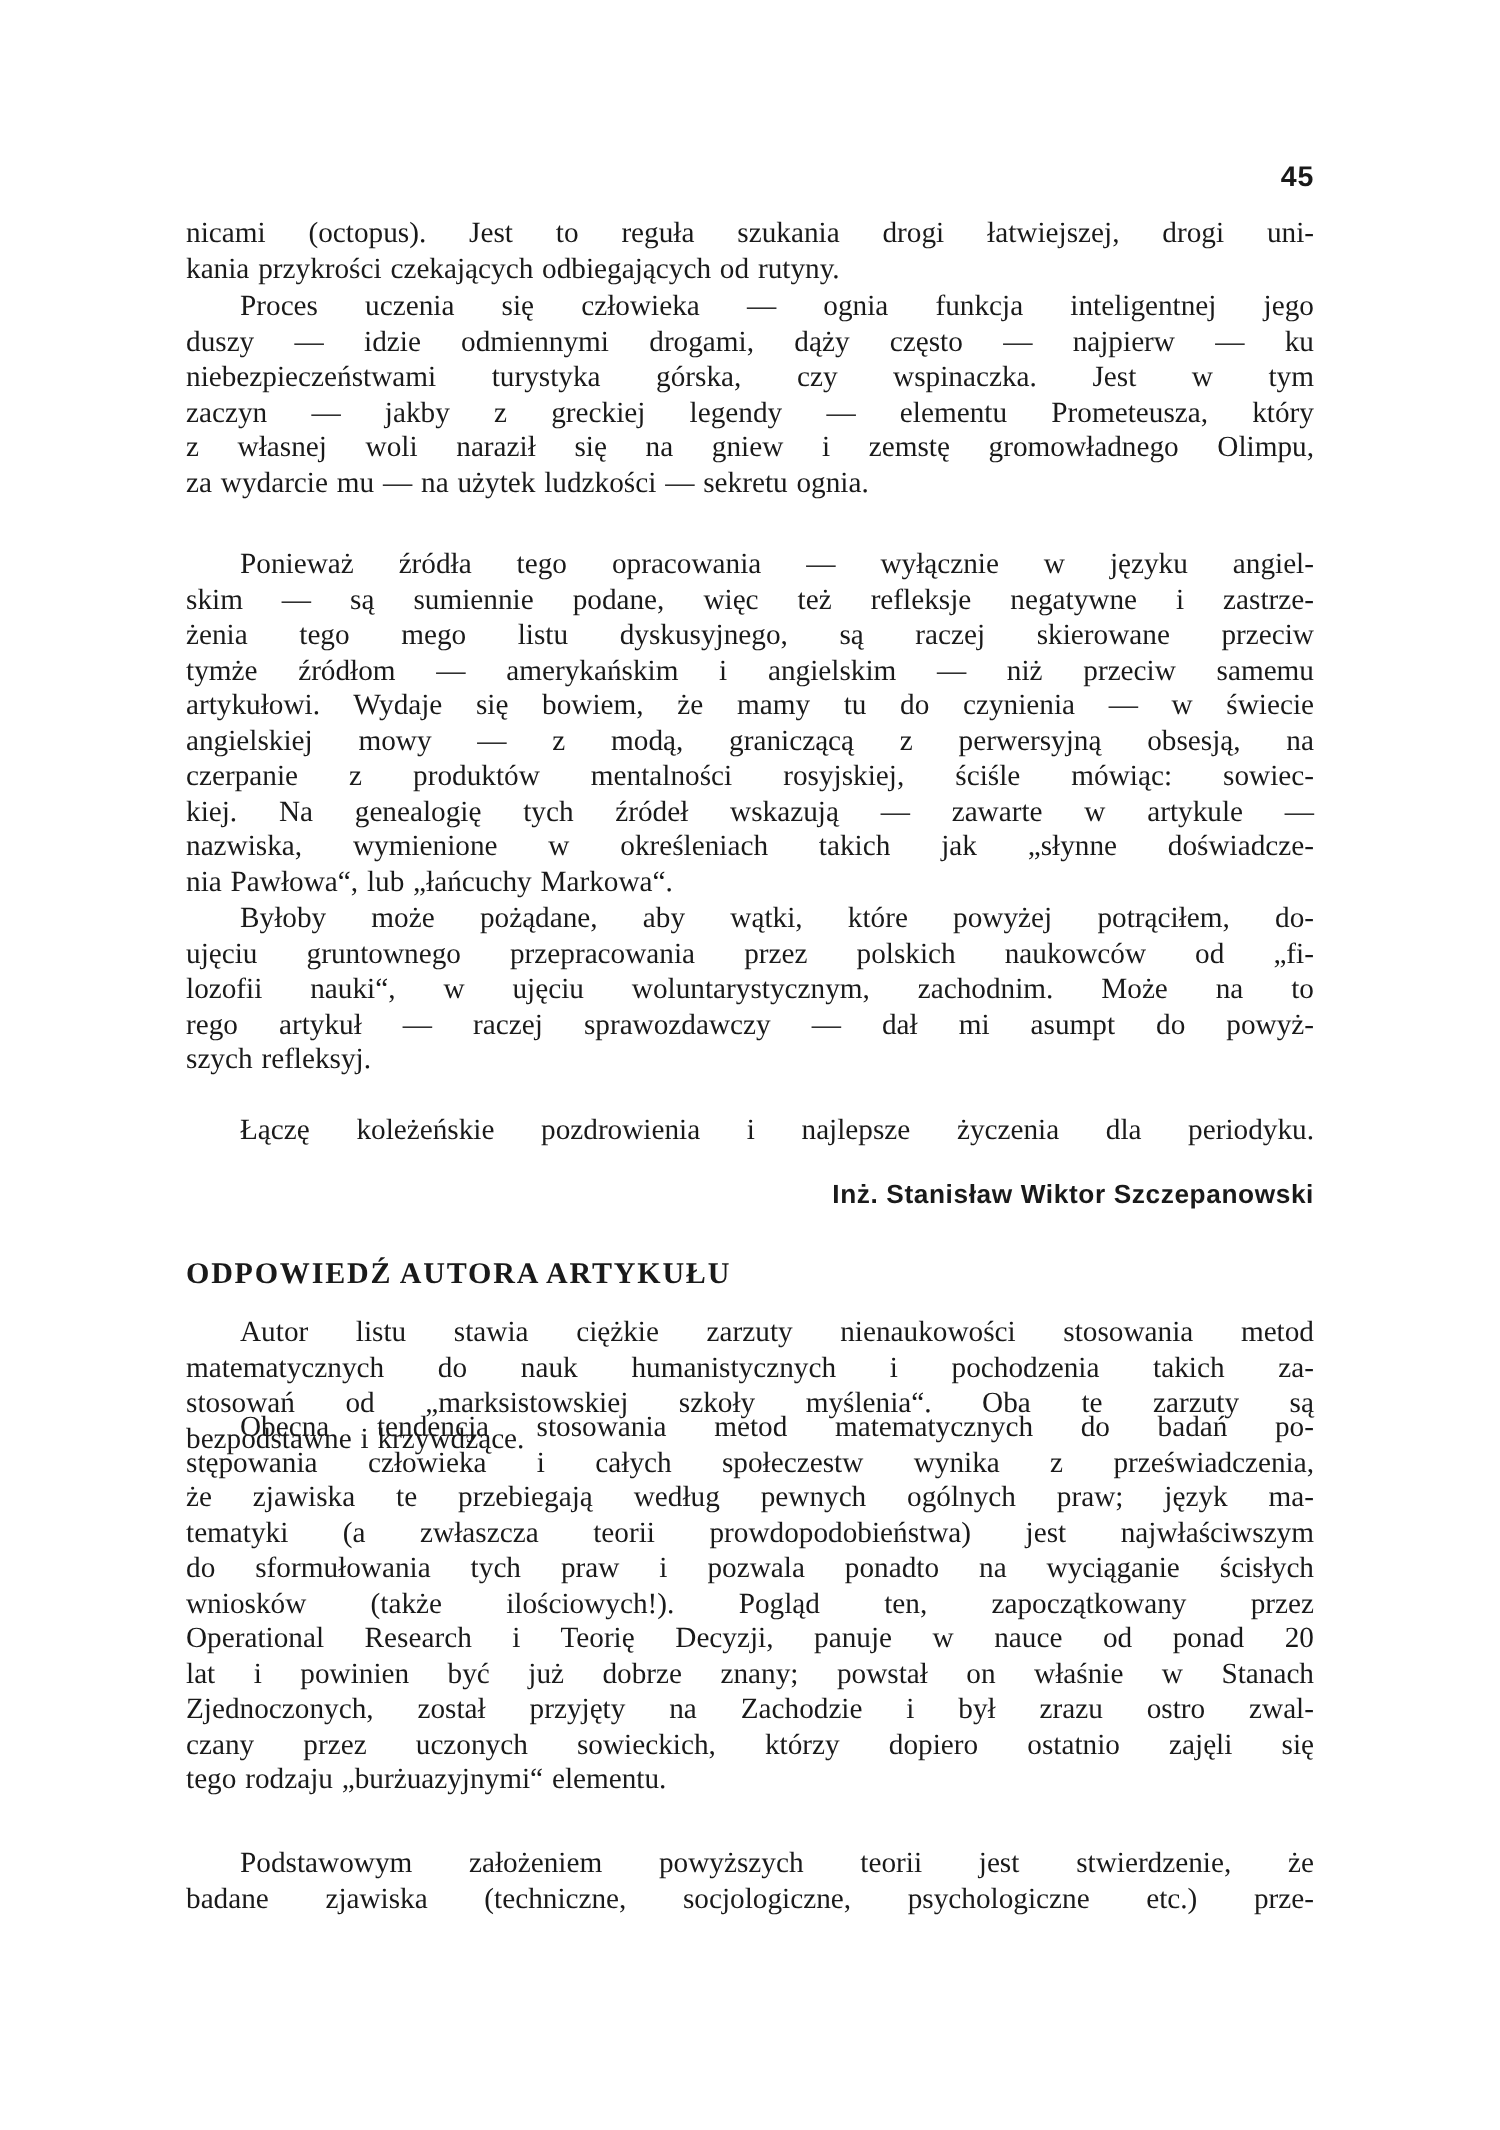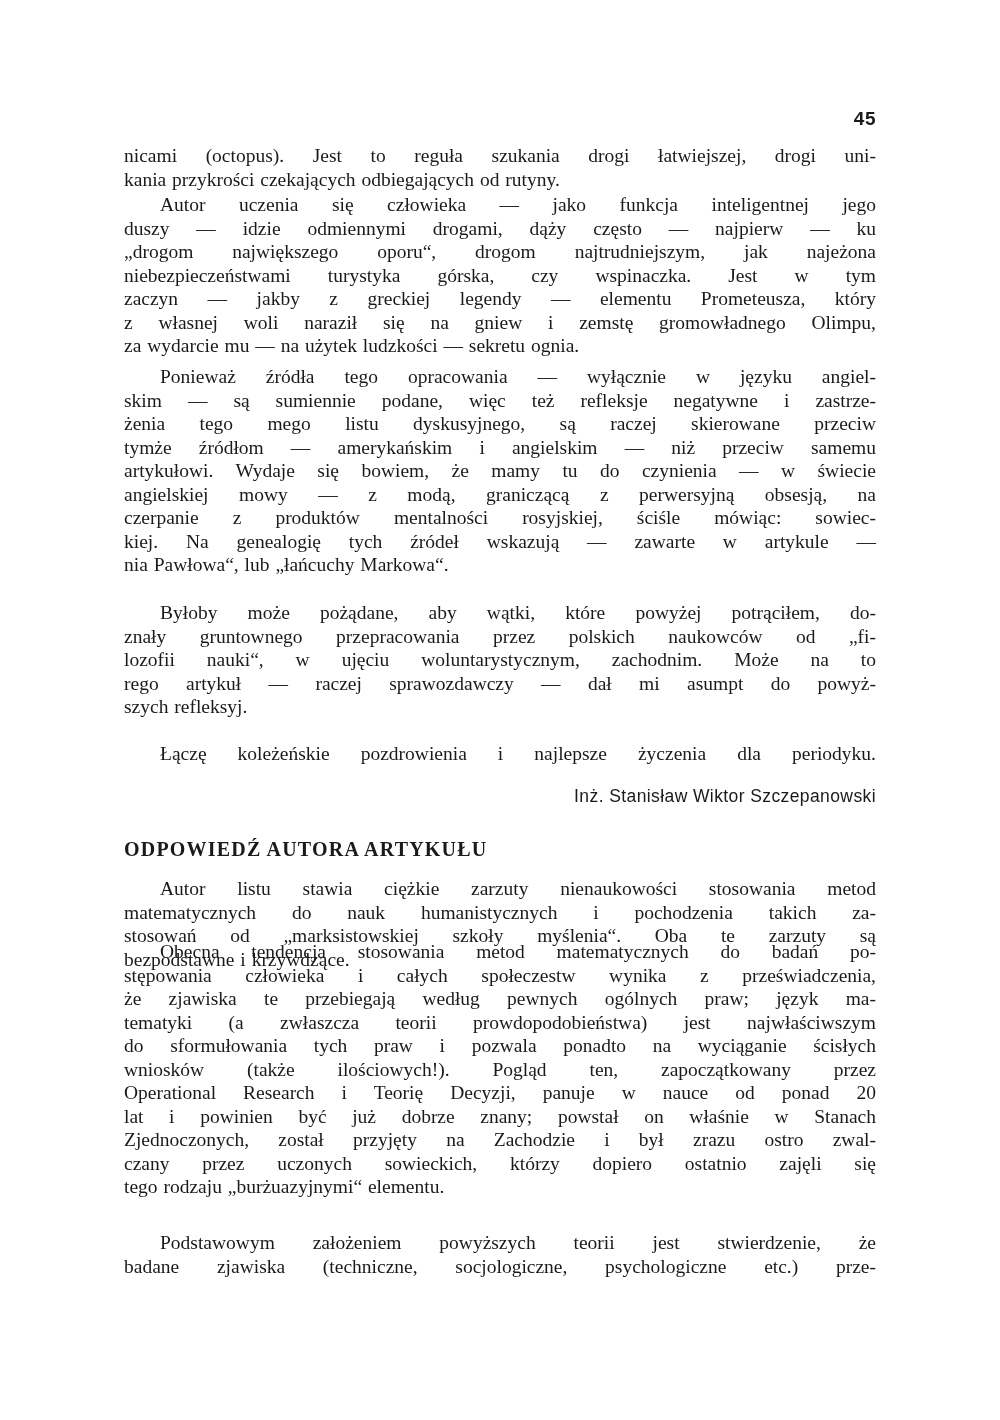--- a/index.html
+++ b/index.html
@@ -18,64 +18,64 @@
     .line {
       display: block; height: 23.5px; line-height: 23.5px;
       text-align: justify; text-align-last: justify; white-space: nowrap;
       word-spacing: 1px;
     }
     .line.last { text-align-last: left; }
     .line.indent { padding-left: 36px; }
     .signature {
       position: absolute; right: 0; top: 786px;
       font-family: "Liberation Sans", "DejaVu Sans", sans-serif;
-      font-weight: normal; font-size: 17.5px; letter-spacing: 0.4px; padding-left: 12px;
+      font-weight: bold; font-size: 17.5px; letter-spacing: 0.4px; padding-left: 12px;
     }
     .heading {
       position: absolute; left: 0; width: 752px; top: 838px;
       font-family: "Liberation Serif", "DejaVu Serif", serif;
       font-weight: bold; font-size: 20px; letter-spacing: 1.2px;
     }
   </style>
 </head>
 <body>
 
 <div class="page">
   <div class="page-number">45</div>
 
   <div class="block" style="top:144px">
     <span class="line">nicami (octopus). Jest to reguła szukania drogi łatwiejszej, drogi uni-</span>
     <span class="line last">kania przykrości czekających odbiegających od rutyny.</span>
   </div>
 
   <div class="block" style="top:193px">
-    <span class="line indent">Autor uczenia się człowieka — jako funkcja inteligentnej jego</span>
+    <span class="line indent">Proces uczenia się człowieka — ognia funkcja inteligentnej jego</span>
     <span class="line">duszy — idzie odmiennymi drogami, dąży często — najpierw — ku</span>
-    <span class="line">„drogom największego oporu“, drogom najtrudniejszym, jak najeżona</span>
     <span class="line">niebezpieczeństwami turystyka górska, czy wspinaczka. Jest w tym</span>
     <span class="line">zaczyn — jakby z greckiej legendy — elementu Prometeusza, który</span>
     <span class="line">z własnej woli naraził się na gniew i zemstę gromowładnego Olimpu,</span>
     <span class="line last">za wydarcie mu — na użytek ludzkości — sekretu ognia.</span>
   </div>
 
   <div class="block" style="top:365px">
     <span class="line indent">Ponieważ źródła tego opracowania — wyłącznie w języku angiel-</span>
     <span class="line">skim — są sumiennie podane, więc też refleksje negatywne i zastrze-</span>
     <span class="line">żenia tego mego listu dyskusyjnego, są raczej skierowane przeciw</span>
     <span class="line">tymże źródłom — amerykańskim i angielskim — niż przeciw samemu</span>
     <span class="line">artykułowi. Wydaje się bowiem, że mamy tu do czynienia — w świecie</span>
     <span class="line">angielskiej mowy — z modą, graniczącą z perwersyjną obsesją, na</span>
     <span class="line">czerpanie z produktów mentalności rosyjskiej, ściśle mówiąc: sowiec-</span>
     <span class="line">kiej. Na genealogię tych źródeł wskazują — zawarte w artykule —</span>
+    <span class="line">nazwiska, wymienione w określeniach takich jak „słynne doświadcze-</span>
     <span class="line last">nia Pawłowa“, lub „łańcuchy Markowa“.</span>
   </div>
 
   <div class="block" style="top:601px">
     <span class="line indent">Byłoby może pożądane, aby wątki, które powyżej potrąciłem, do-</span>
-    <span class="line">znały gruntownego przepracowania przez polskich naukowców od „fi-</span>
+    <span class="line">ujęciu gruntownego przepracowania przez polskich naukowców od „fi-</span>
     <span class="line">lozofii nauki“, w ujęciu woluntarystycznym, zachodnim. Może na to</span>
     <span class="line">rego artykuł — raczej sprawozdawczy — dał mi asumpt do powyż-</span>
     <span class="line last">szych refleksyj.</span>
   </div>
 
   <div class="block" style="top:742px">
     <span class="line indent">Łączę koleżeńskie pozdrowienia i najlepsze życzenia dla periodyku.</span>
   </div>
 
   <div class="signature">Inż. Stanisław Wiktor Szczepanowski</div>

